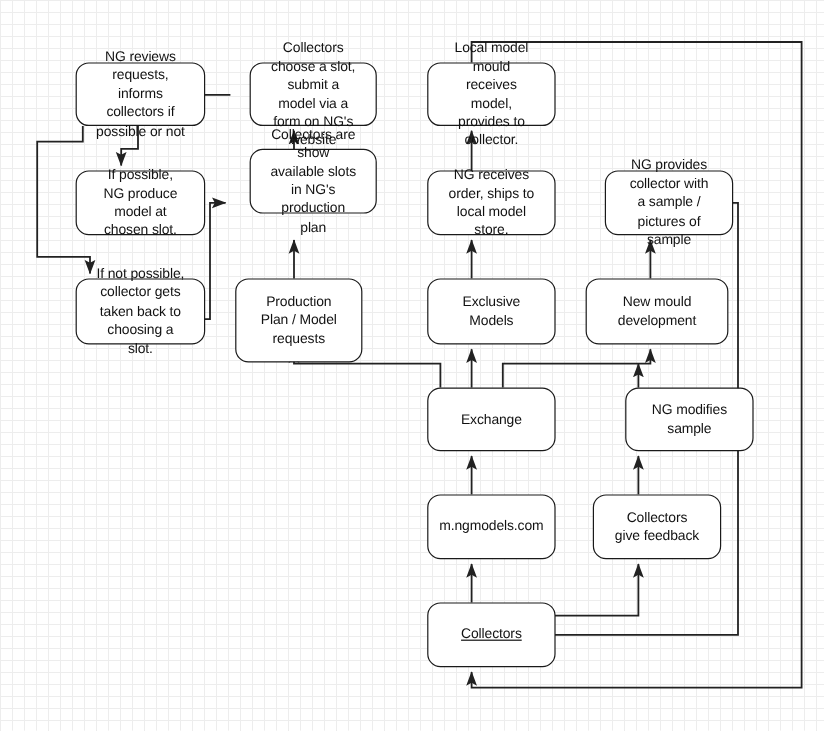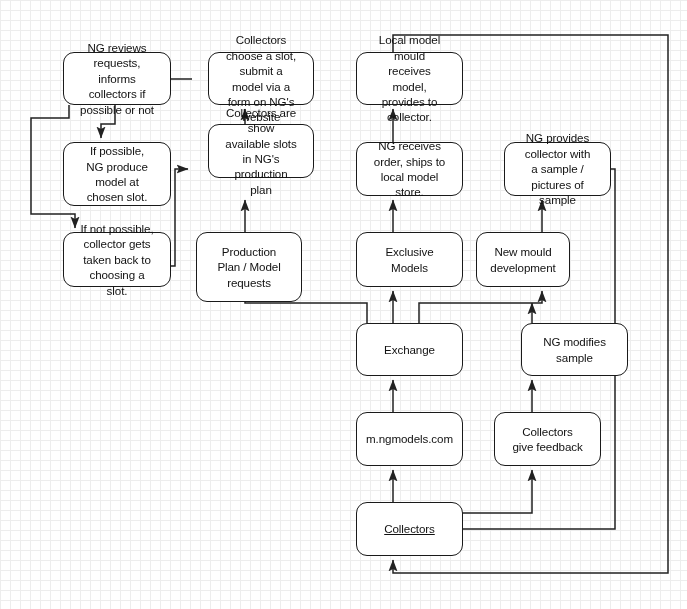--- a/index.html
+++ b/index.html
@@ -81,28 +81,28 @@
         <polyline points="447,513 532,513 532,470" marker-end="url(#arrowhead)"></polyline>
         <polyline points="595,169 615,169 615,529 451,529" marker-end="url(#arrowhead)"></polyline>
         <polyline points="393,52 393,35 668,35 668,573 393,573 393,560" marker-end="url(#arrowhead)"></polyline>
       </g>
   </svg>
 
   <div id="node-layer">
       <div class="node" style="left: 47px; top: 52px; width: 108px; height: 53px;">NG reviews requests, informs collectors if possible or not</div>
       <div class="node" style="left: 192px; top: 52px; width: 106px; height: 53px;">Collectors choose a slot, submit a model via a form on NG's website</div>
       <div class="node" style="left: 340px; top: 52px; width: 107px; height: 53px;">Local model mould receives model, provides to collector.</div>
-      <div class="node" style="left: 47px; top: 142px; width: 108px; height: 64px;">If possible, NG produce model at chosen slot.</div>
+      <div class="node" style="left: 47px; top: 142px; width: 108px; height: 54px;">If possible, NG produce model at chosen slot.</div>
       <div class="node" style="left: 192px; top: 124px; width: 106px; height: 54px;">Collectors are show available slots in NG's production plan</div>
       <div class="node" style="left: 340px; top: 142px; width: 107px; height: 54px;">NG receives order, ships to local model store.</div>
       <div class="node" style="left: 488px; top: 142px; width: 107px; height: 54px;">NG provides collector with a sample / pictures of sample</div>
       <div class="node" style="left: 47px; top: 232px; width: 108px; height: 55px;">If not possible, collector gets taken back to choosing a slot.</div>
       <div class="node" style="left: 180px; top: 232px; width: 106px; height: 70px;">Production Plan / Model requests</div>
       <div class="node" style="left: 340px; top: 232px; width: 107px; height: 55px;">Exclusive Models</div>
-      <div class="node" style="left: 460px; top: 232px; width: 94px; height: 55px;">New mould development</div>
+      <div class="node" style="left: 472px; top: 232px; width: 119px; height: 55px;">New mould development</div>
       <div class="node" style="left: 340px; top: 323px; width: 107px; height: 53px;">Exchange</div>
       <div class="node" style="left: 505px; top: 323px; width: 107px; height: 53px;">NG modifies sample</div>
       <div class="node" style="left: 340px; top: 412px; width: 107px; height: 54px;">m.ngmodels.com</div>
       <div class="node" style="left: 478px; top: 412px; width: 107px; height: 54px;">Collectors give feedback</div>
       <div class="node" style="left: 340px; top: 502px; width: 107px; height: 54px; text-decoration: underline;">Collectors</div>
     </div>
 
 </div>
 
 </body></html>

